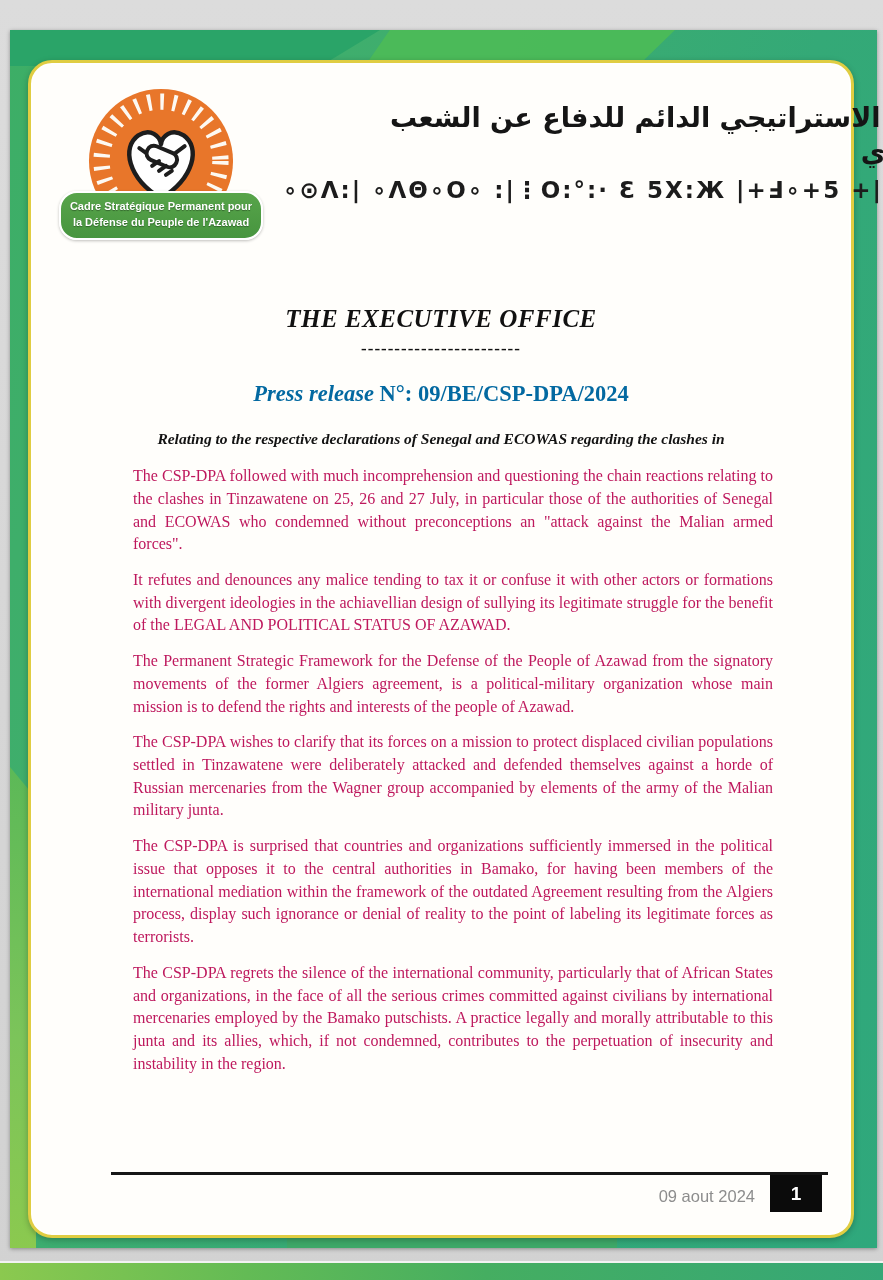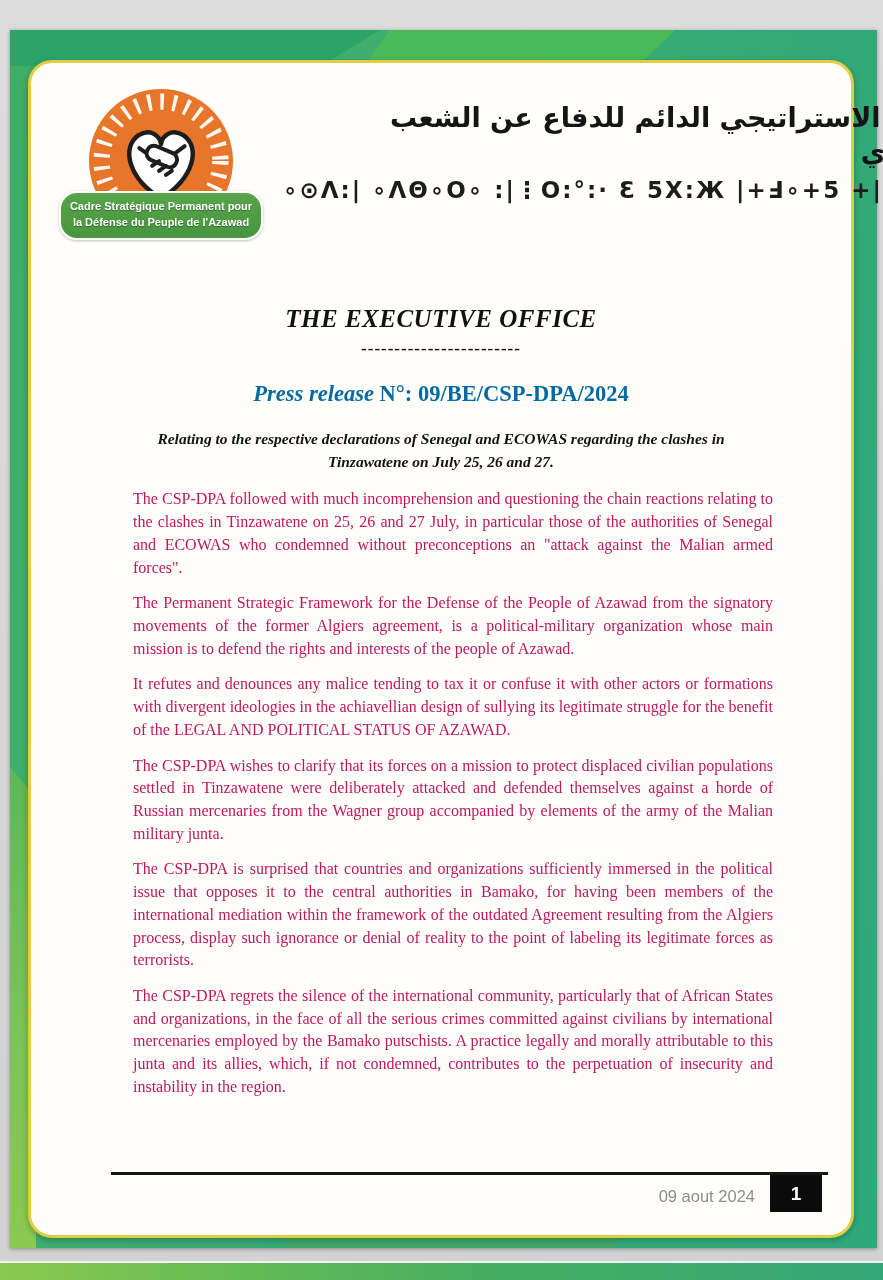--- a/index.html
+++ b/index.html
@@ -176,28 +176,27 @@
     <div class="dashes">------------------------</div>
 
     <div class="press-release">
       <span class="pr-label">Press release</span>
       <span> </span>
       <span>N°: 09/BE/CSP-DPA/2024</span>
     </div>
 
     <div class="subject">
       <div>Relating to the respective declarations of Senegal and ECOWAS regarding the clashes in</div>
-      <div>Tinzawatene on July 25, 26 and 27.</div>
     </div>
 
     <div class="body-text">
 
     <p>The CSP-DPA followed with much incomprehension and questioning the chain reactions relating to the clashes in Tinzawatene on 25, 26 and 27 July, in particular those of the authorities of Senegal and ECOWAS who condemned without preconceptions an "attack against the Malian armed forces".</p>
+        <p>It refutes and denounces any malice tending to tax it or confuse it with other actors or formations with divergent ideologies in the achiavellian design of sullying its legitimate struggle for the benefit of the LEGAL AND POLITICAL STATUS OF AZAWAD.</p>
         <p>The Permanent Strategic Framework for the Defense of the People of Azawad from the signatory movements of the former Algiers agreement, is a political-military organization whose main mission is to defend the rights and interests of the people of Azawad.</p>
-        <p>It refutes and denounces any malice tending to tax it or confuse it with other actors or formations with divergent ideologies in the achiavellian design of sullying its legitimate struggle for the benefit of the LEGAL AND POLITICAL STATUS OF AZAWAD.</p>
         <p>The CSP-DPA wishes to clarify that its forces on a mission to protect displaced civilian populations settled in Tinzawatene were deliberately attacked and defended themselves against a horde of Russian mercenaries from the Wagner group accompanied by elements of the army of the Malian military junta.</p>
         <p>The CSP-DPA is surprised that countries and organizations sufficiently immersed in the political issue that opposes it to the central authorities in Bamako, for having been members of the international mediation within the framework of the outdated Agreement resulting from the Algiers process, display such ignorance or denial of reality to the point of labeling its legitimate forces as terrorists.</p>
         <p>The CSP-DPA regrets the silence of the international community, particularly that of African States and organizations, in the face of all the serious crimes committed against civilians by international mercenaries employed by the Bamako putschists. A practice legally and morally attributable to this junta and its allies, which, if not condemned, contributes to the perpetuation of insecurity and instability in the region.</p>
       </div>
 
     <div class="footer-rule"></div>
     <div class="footer-date">09 aout 2024</div>
     <div class="page-box">1</div>
 
   </div>

